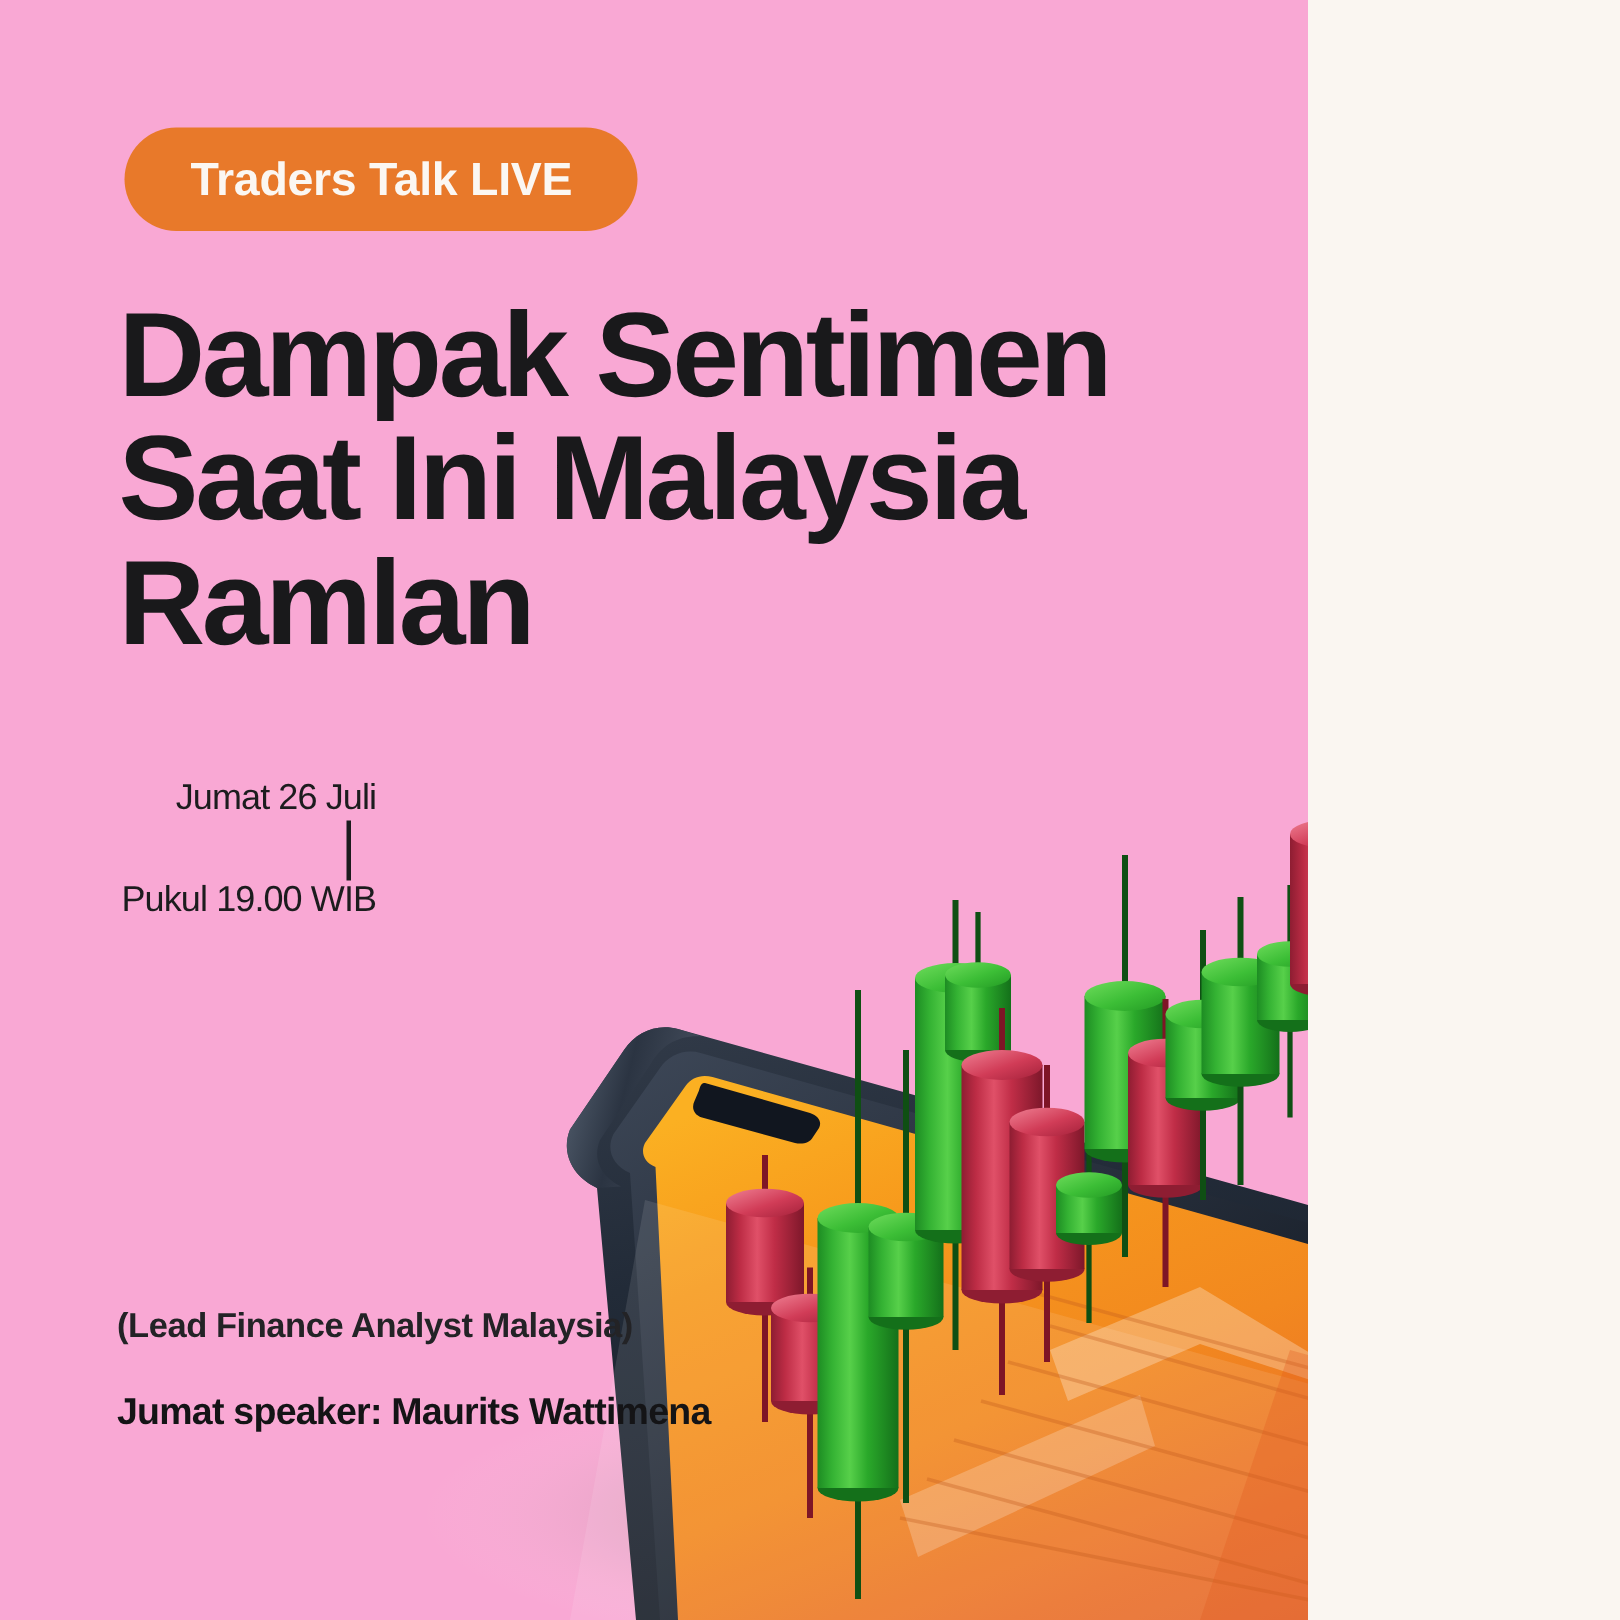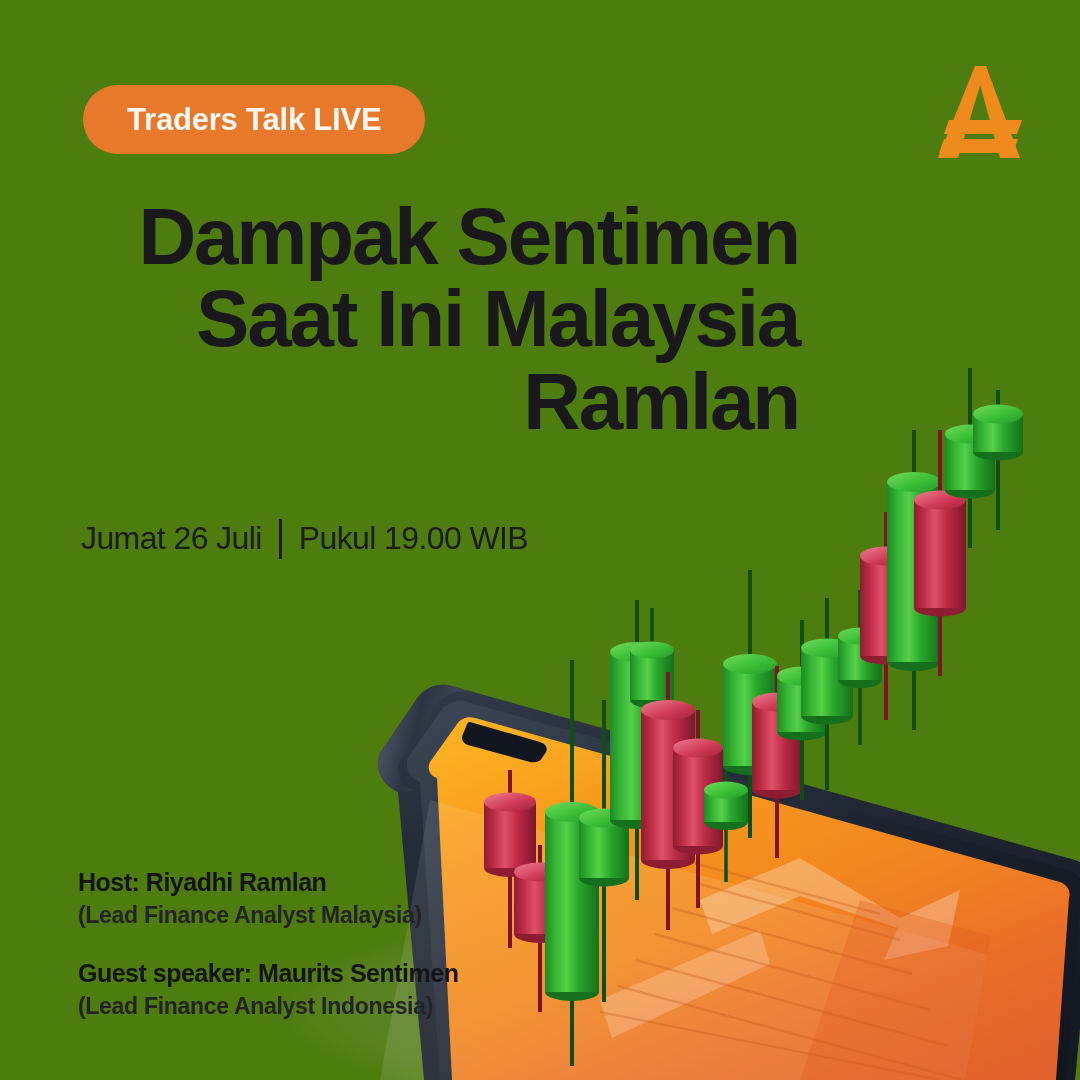--- a/index.html
+++ b/index.html
@@ -6,22 +6,22 @@
 
   html, body {
     width:1080px; height:1080px;
     overflow:hidden;
     background:#faf6f1;
     font-family:"Liberation Sans", sans-serif;
   }
 
   #poster {
     position:relative;
-    width:1080px; height:1080px;
-    background:#4d7c0f;
+    width:872px; height:1080px;
+    background:#f9a8d4;
     overflow:hidden;
   }
 
   
   #artwork {
     position:absolute; inset:0;
     z-index:1;
     pointer-events:none;
   }
 
@@ -51,42 +51,41 @@
     letter-spacing:-0.2px;
     white-space:nowrap;
   }
 
   
   #headline {
     position:absolute;
     left:79px; top:196px;
     width:720px;
     z-index:4;
-    text-align:right;
   }
   #headline .line {
     font-size:80px;
     font-weight:bold;
     line-height:1.03;
     color:#19191b;
     letter-spacing:-2.2px;
     white-space:nowrap;
   }
 
   
   #datetime {
     position:absolute;
     left:81px; top:518px;
     z-index:4;
-    font-size:32px;
+    font-size:24px;
     font-weight:400;
     color:#1c1c1e;
     letter-spacing:-0.6px;
     white-space:nowrap;
-    display:flex; align-items:center;
+    display:flex; align-items:flex-end;flex-direction:column;
   }
   #datetime .sep {
     display:inline-block;
     width:3px; height:40px;
     background:#1c1c1e;
     margin:0 17px;
     position:relative; top:1px;
   }
 
   
@@ -413,22 +412,20 @@
   </div>
 
   <div id="datetime">
     <span>Jumat 26 Juli</span>
     <span class="sep"></span>
     <span>Pukul 19.00 WIB</span>
   </div>
 
   <div id="credits">
     <div class="blk">
-      <div class="name">Host: Riyadhi Ramlan</div>
       <div class="role">(Lead Finance Analyst Malaysia)</div>
     </div>
     <div class="blk">
-      <div class="name">Guest speaker: Maurits Sentimen</div>
-      <div class="role">(Lead Finance Analyst Indonesia)</div>
+      <div class="name">Jumat speaker: Maurits Wattimena</div>
     </div>
   </div>
 
 </div>
 
 </body></html>

